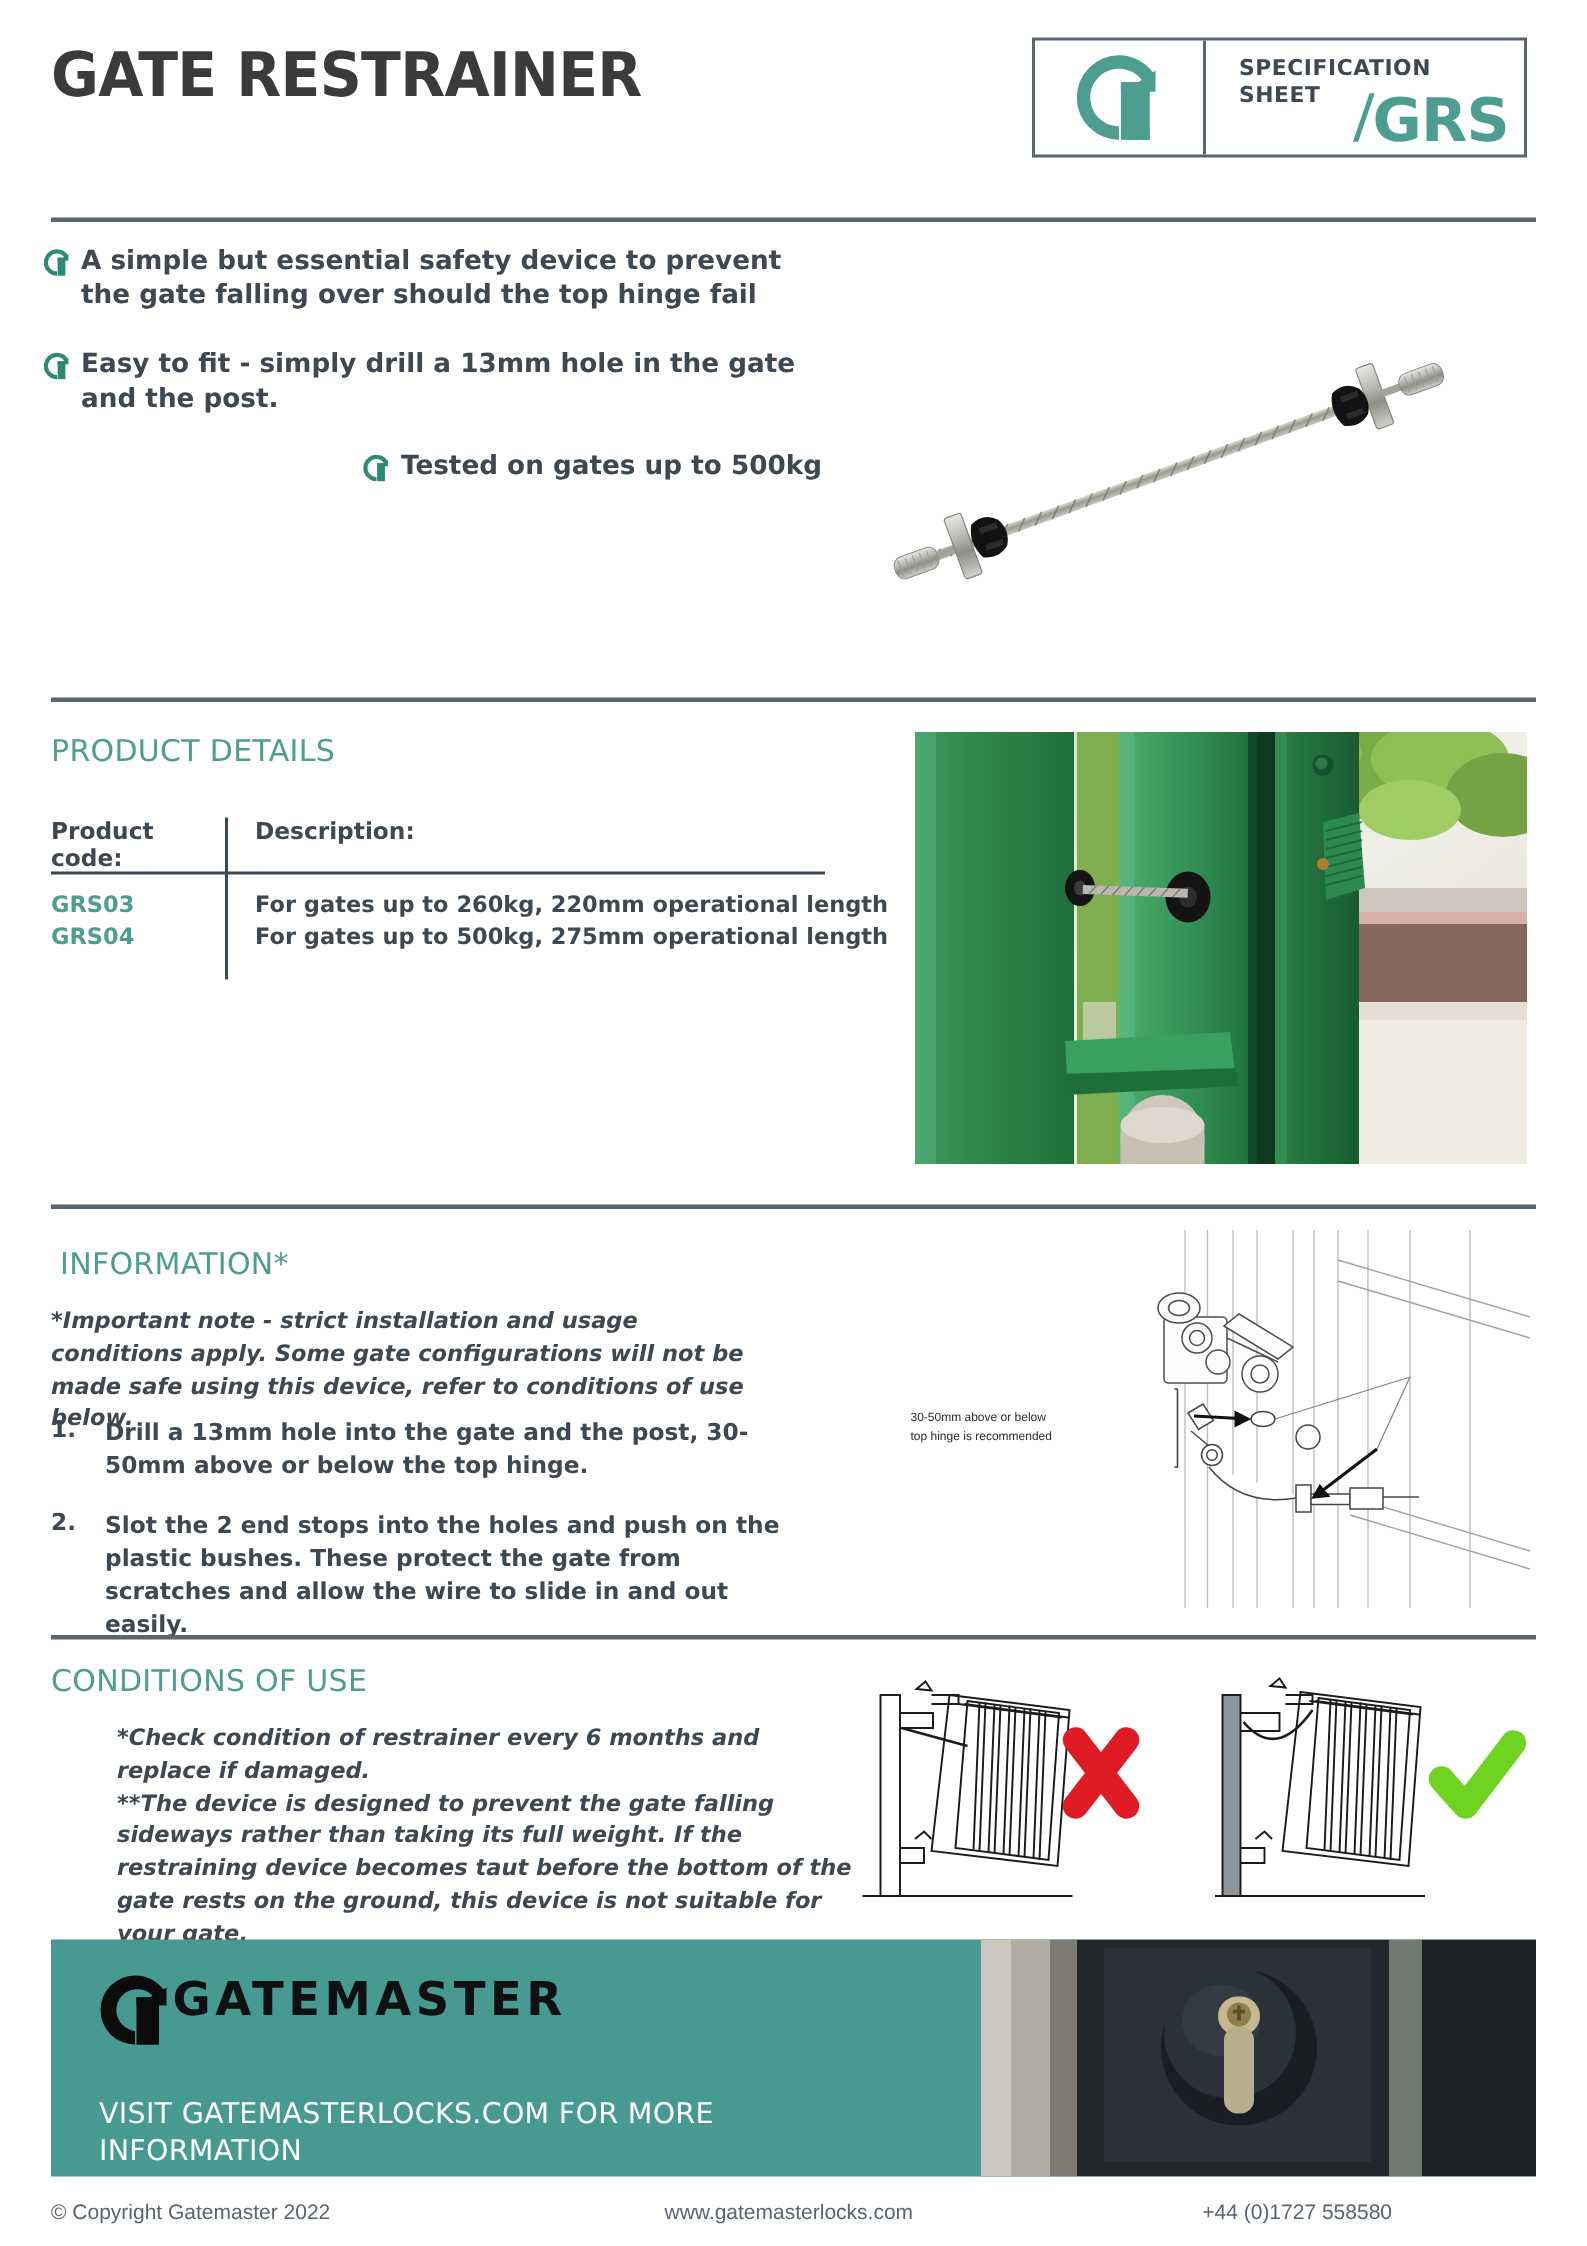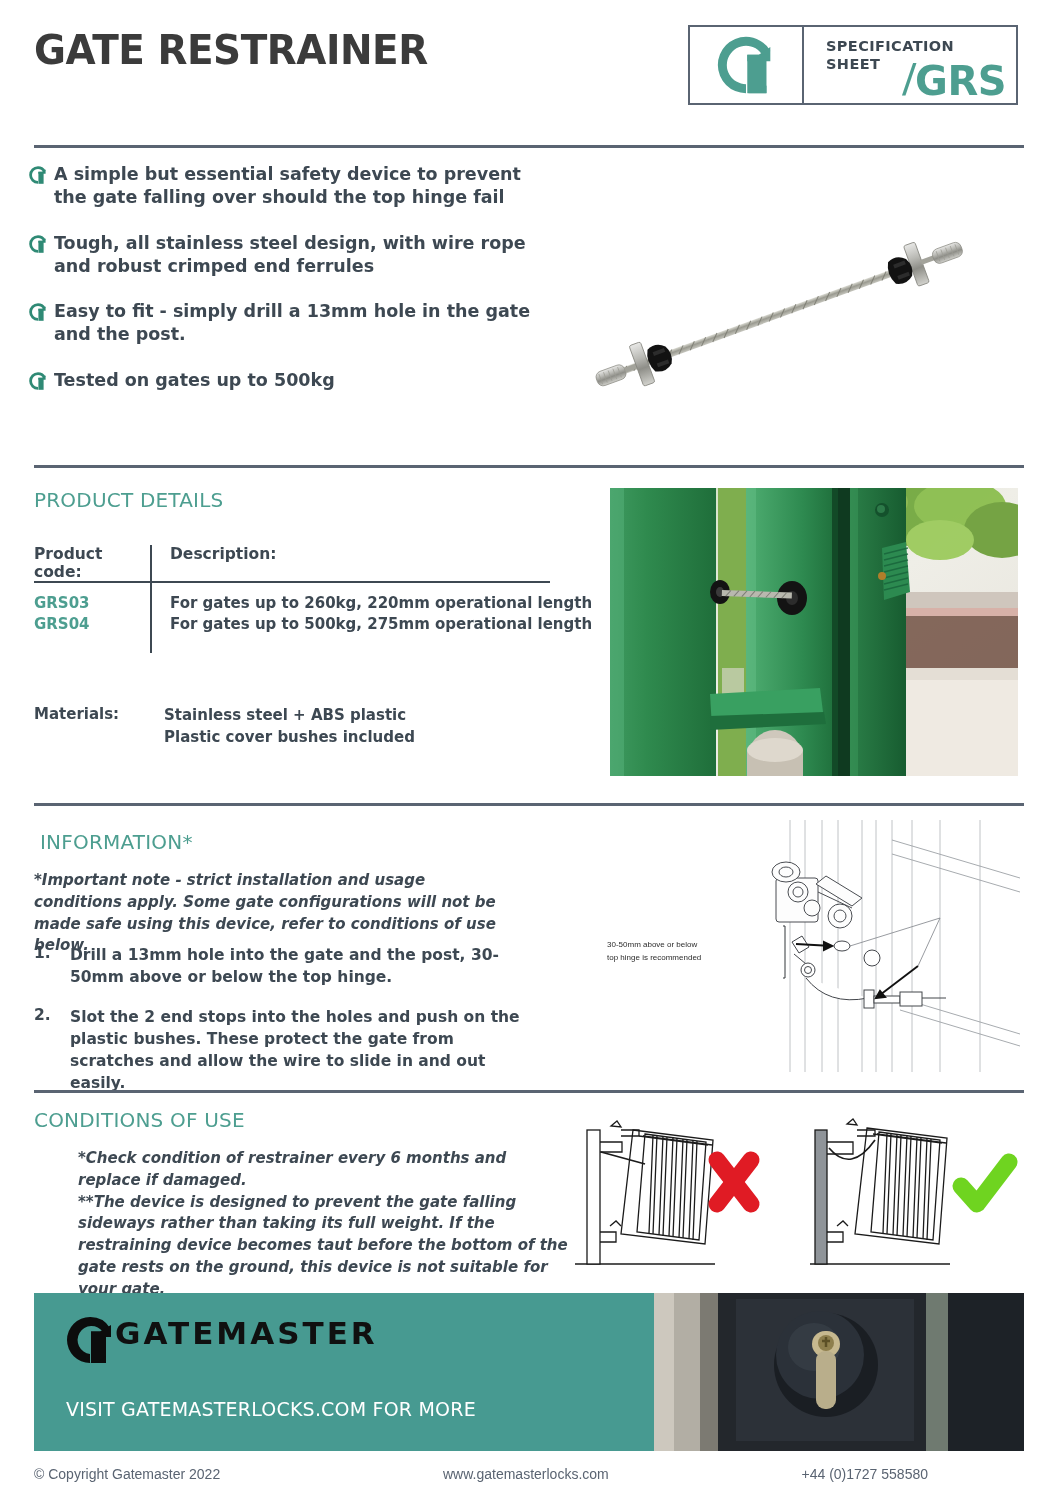--- a/index.html
+++ b/index.html
@@ -60,21 +60,21 @@
 
   
   .rule {
     position: absolute; left: 34px; width: 990px; height: 3px;
     background: #5a6472;
   }
 
   
   .features { position: absolute; left: 28px; top: 163px; width: 520px; }
   .feat {
-    display: flex; align-items: flex-start; margin-bottom: 22px;
+    display: flex; align-items: flex-start; margin-bottom: 22px; justify-content: flex-end;
   }
   .feat-icon { flex: 0 0 26px; padding-top: 2px; }
   .feat-text {
     font-size: 17.5px; font-weight: bold; line-height: 1.33;
     color: #3d4852; font-family: "DejaVu Sans", sans-serif;
   }
   .prod-photo {
     position: absolute; left: 520px; top: 218px; width: 500px; height: 195px;
   }
 
@@ -229,30 +229,20 @@
   <div class="features">
     <div class="feat">
       <span class="feat-icon">
         <svg width="20" height="20" viewBox="0 0 100 100">
           <path d="M50 6 A44 44 0 1 0 50 94 L50 80 A30 30 0 1 1 76 35 L88 28 A44 44 0 0 0 50 6 Z" fill="#2f8a75"></path>
           <path d="M52 44 L88 44 L88 22 L70 34 L52 34 Z" fill="#2f8a75"></path>
           <rect x="52" y="34" width="26" height="60" fill="#2f8a75"></rect>
         </svg>
       </span>
       <span class="feat-text">A simple but essential safety device to prevent the gate falling over should the top hinge fail</span>
-    </div>
-    <div class="feat">
-      <span class="feat-icon">
-        <svg width="20" height="20" viewBox="0 0 100 100">
-          <path d="M50 6 A44 44 0 1 0 50 94 L50 80 A30 30 0 1 1 76 35 L88 28 A44 44 0 0 0 50 6 Z" fill="#2f8a75"></path>
-          <path d="M52 44 L88 44 L88 22 L70 34 L52 34 Z" fill="#2f8a75"></path>
-          <rect x="52" y="34" width="26" height="60" fill="#2f8a75"></rect>
-        </svg>
-      </span>
-      <span class="feat-text">Tough, all stainless steel design, with wire rope and robust crimped end ferrules</span>
     </div>
     <div class="feat">
       <span class="feat-icon">
         <svg width="20" height="20" viewBox="0 0 100 100">
           <path d="M50 6 A44 44 0 1 0 50 94 L50 80 A30 30 0 1 1 76 35 L88 28 A44 44 0 0 0 50 6 Z" fill="#2f8a75"></path>
           <path d="M52 44 L88 44 L88 22 L70 34 L52 34 Z" fill="#2f8a75"></path>
           <rect x="52" y="34" width="26" height="60" fill="#2f8a75"></rect>
         </svg>
       </span>
       <span class="feat-text">Easy to fit - simply drill a 13mm hole in the gate and the post.</span>
@@ -328,27 +318,20 @@
     <div style="width:116px;">
       <div class="pd-code">GRS03</div>
       <div class="pd-code">GRS04</div>
     </div>
     <div style="padding-left:20px;">
       <div class="pd-desc">For gates up to 260kg, 220mm operational length</div>
       <div class="pd-desc">For gates up to 500kg, 275mm operational length</div>
     </div>
   </div>
 
-  <div class="materials">
-    <div class="mat-label">Materials:</div>
-    <div>
-      <div class="mat-vals">Stainless steel + ABS plastic</div>
-      <div class="mat-vals">Plastic cover bushes included</div>
-    </div>
-  </div>
 
   <svg class="gate-photo" viewBox="0 0 408 288" preserveAspectRatio="none">
     <defs>
       <linearGradient id="bgBlur" x1="0" y1="0" x2="1" y2="1">
         <stop offset="0" stop-color="#cfe0c0"></stop>
         <stop offset="0.5" stop-color="#efeee7"></stop>
         <stop offset="1" stop-color="#e5e2da"></stop>
       </linearGradient>
       <linearGradient id="grn1" x1="0" y1="0" x2="1" y2="0">
         <stop offset="0" stop-color="#3f9a60"></stop>
@@ -570,20 +553,21 @@
       <svg width="50" height="50" viewBox="0 0 100 100">
         <path d="M50 4 A46 46 0 1 0 50 96 L50 78 A28 28 0 1 1 76 34 L90 26 A46 46 0 0 0 50 4 Z" fill="#0c0c0c"></path>
         <path d="M52 44 L92 44 L92 20 L70 33 L52 33 Z" fill="#0c0c0c"></path>
         <rect x="52" y="33" width="30" height="63" fill="#0c0c0c"></rect>
         <path d="M48 96 A46 46 0 0 0 82 82 L82 96 Z" fill="#0c0c0c"></path>
       </svg>
       <span class="banner-wordmark">GATEMASTER</span>
     </div>
     <div class="banner-cta">
       <div>VISIT GATEMASTERLOCKS.COM FOR MORE</div>
+      <div>INFORMATION</div>
     </div>
   </div>
 
   <div class="pfoot">
     <span class="pf-left">© Copyright Gatemaster 2022</span>
     <span class="pf-mid">www.gatemasterlocks.com</span>
     <span class="pf-right">+44 (0)1727 558580</span>
   </div>
 
 </div>

